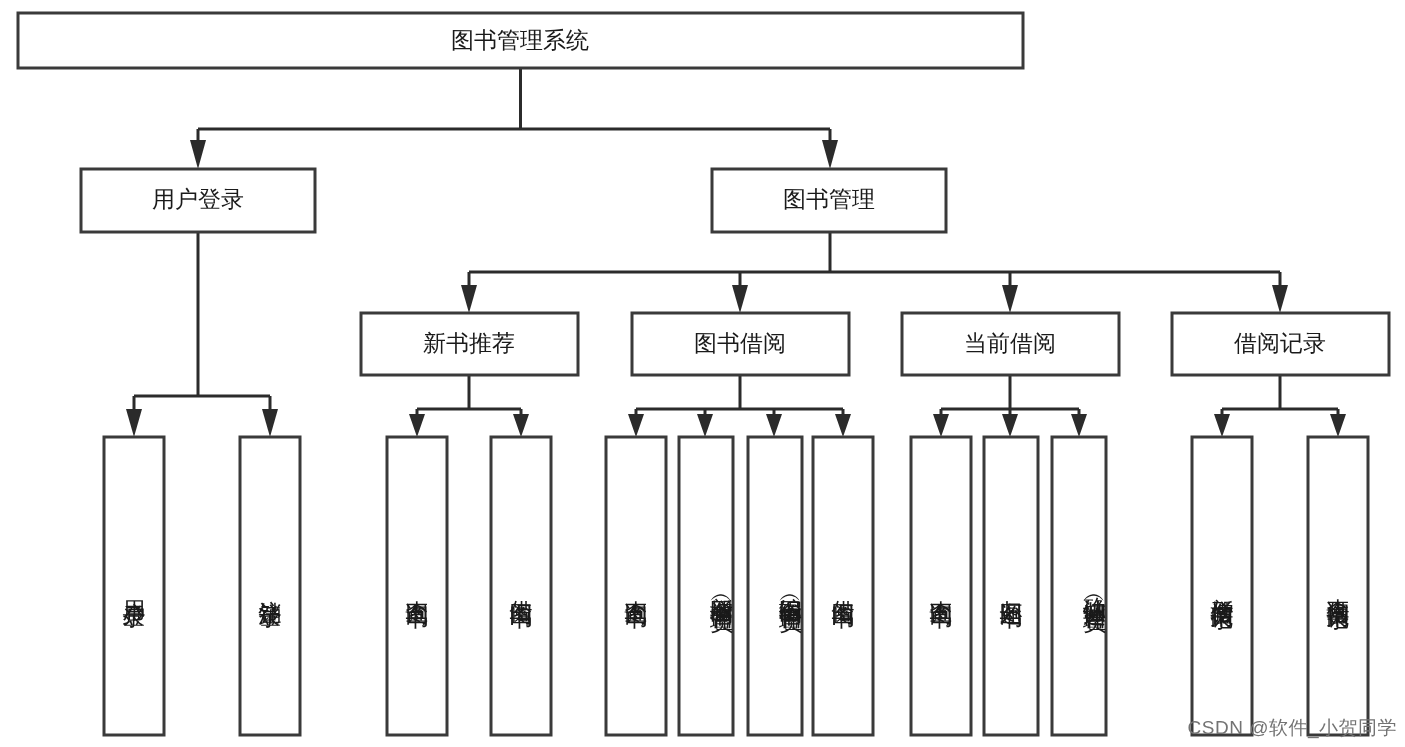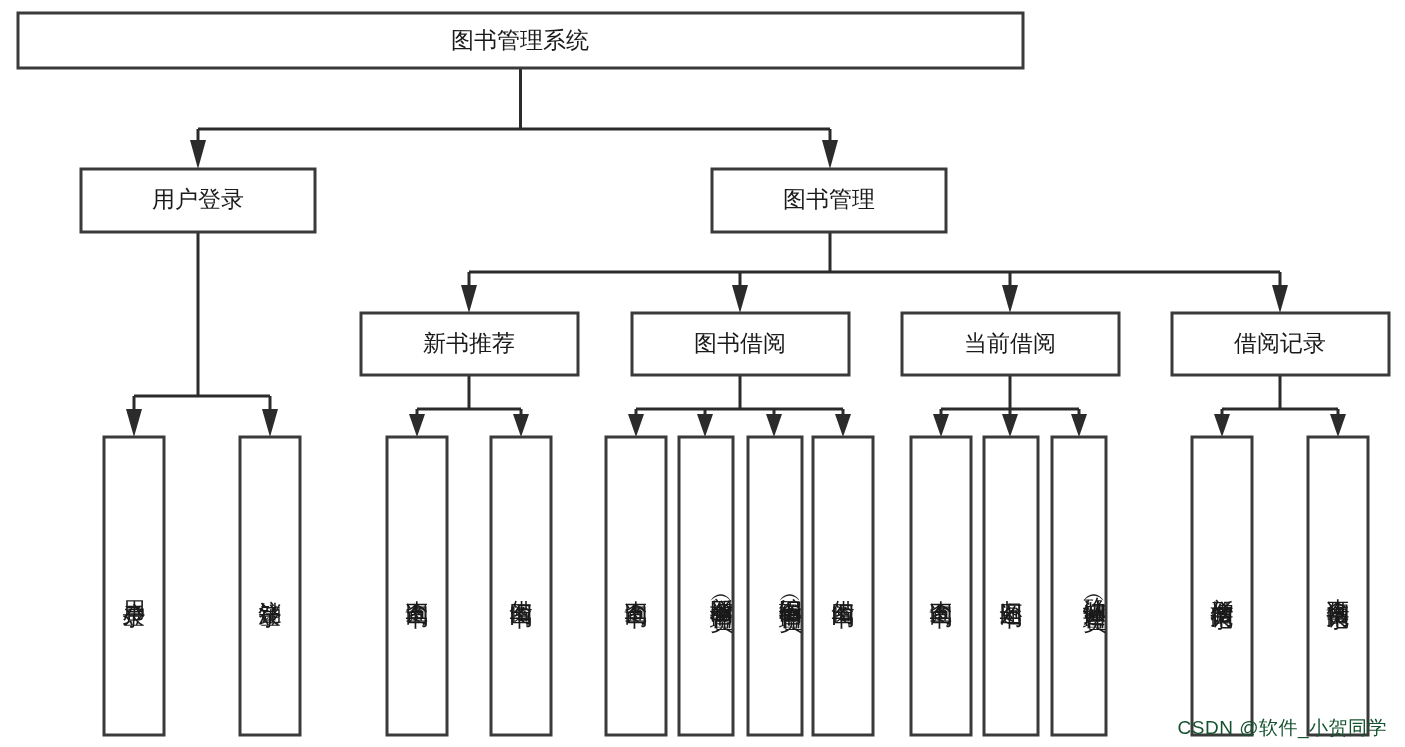--- a/index.html
+++ b/index.html
@@ -63,25 +63,25 @@
     align-items: flex-start;
     justify-content: center;
     white-space: nowrap;
     pointer-events: none;
   }
   .leaf-label.centered {
     align-items: center;
   }
   .watermark {
     position: absolute;
-    right: 18px;
+    right: 8px;
     bottom: 6px;
     font-family: "Liberation Sans", "DejaVu Sans", sans-serif;
     font-size: 19px;
-    color: #14532d;
+    color: #737373;
     letter-spacing: 0.5px;
     user-select: none;
   }
 </style>
 </head>
 <body>
 
 <div id="diagram-root">
 
   <svg class="diagram-canvas" viewBox="0 0 1405 747" xmlns="http://www.w3.org/2000/svg">

